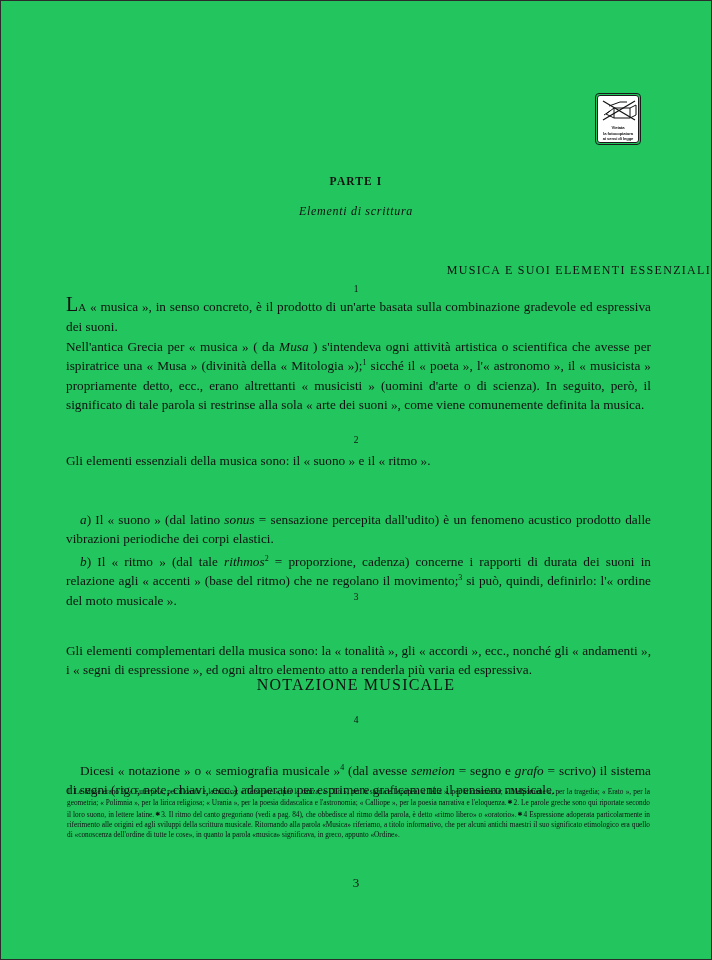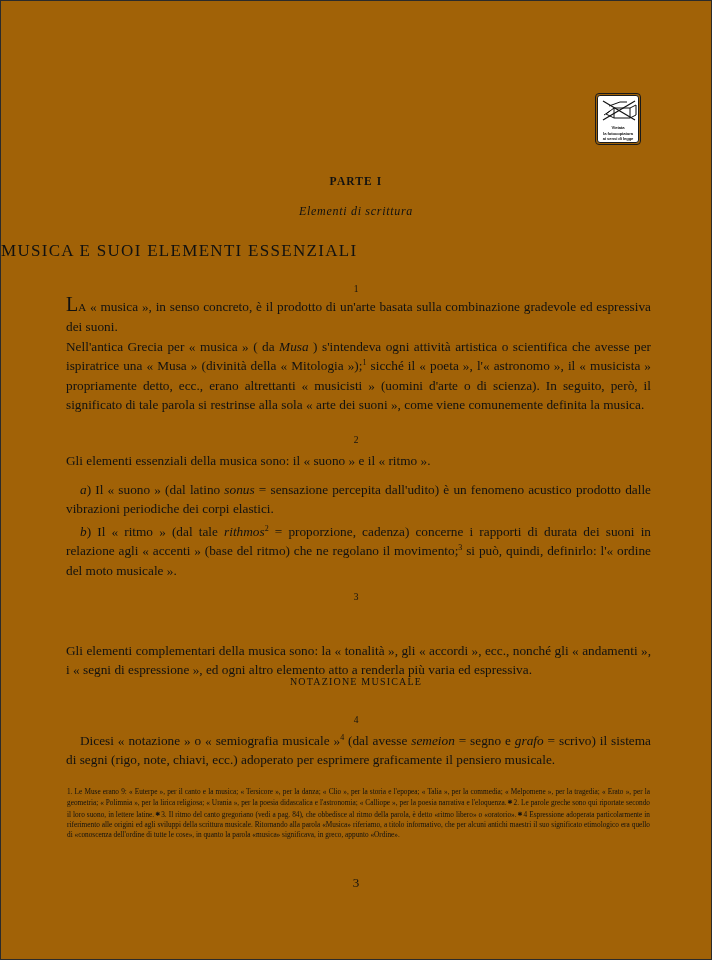--- a/index.html
+++ b/index.html
@@ -4,21 +4,21 @@
 <style>
   html, body {
     margin: 0;
     padding: 0;
     background: #ffffff;
   }
   .page {
     position: relative;
     width: 712px;
     height: 960px;
-    background: #a16207;
+    background: #22c55e;
     border: 1px solid #2b2b2b;
     box-sizing: border-box;
     overflow: hidden;
     font-family: "Liberation Serif", "DejaVu Serif", serif;
     color: #111111;
   }
 
   
   .stamp {
     position: absolute;
@@ -78,44 +78,44 @@
     left: 0; right: 0;
     top: 203px;
     text-align: center;
     font-style: italic;
     font-size: 12px;
     letter-spacing: 0.7px;
   }
   .chapter-title {
     position: absolute;
     left: 0; right: 0;
-    top: 240px;
-    text-align: left;
-    font-size: 17px;
+    top: 262px;
+    text-align: right;
+    font-size: 12px;
     letter-spacing: 1.3px;
   }
   .section-title {
     position: absolute;
     left: 0; right: 0;
     text-align: center;
-    font-size: 10px;
+    font-size: 16px;
     letter-spacing: 1.2px;
   }
 
   .body-block {
     position: absolute;
     left: 65px;
     width: 585px;
     text-align: justify;
     font-size: 13.3px;
     line-height: 19.4px;
     text-justify: inter-word;
   }
   .body-block p { margin: 0; }
-  .body-block p.indent { text-indent: 14px; }
+  .body-block p.indent { text-indent: 14px; margin-top: 30px; }
 
   .num {
     position: absolute;
     left: 0; right: 0;
     text-align: center;
     font-size: 9.5px;
   }
 
   .dropcap-l {
     font-size: 20px;

